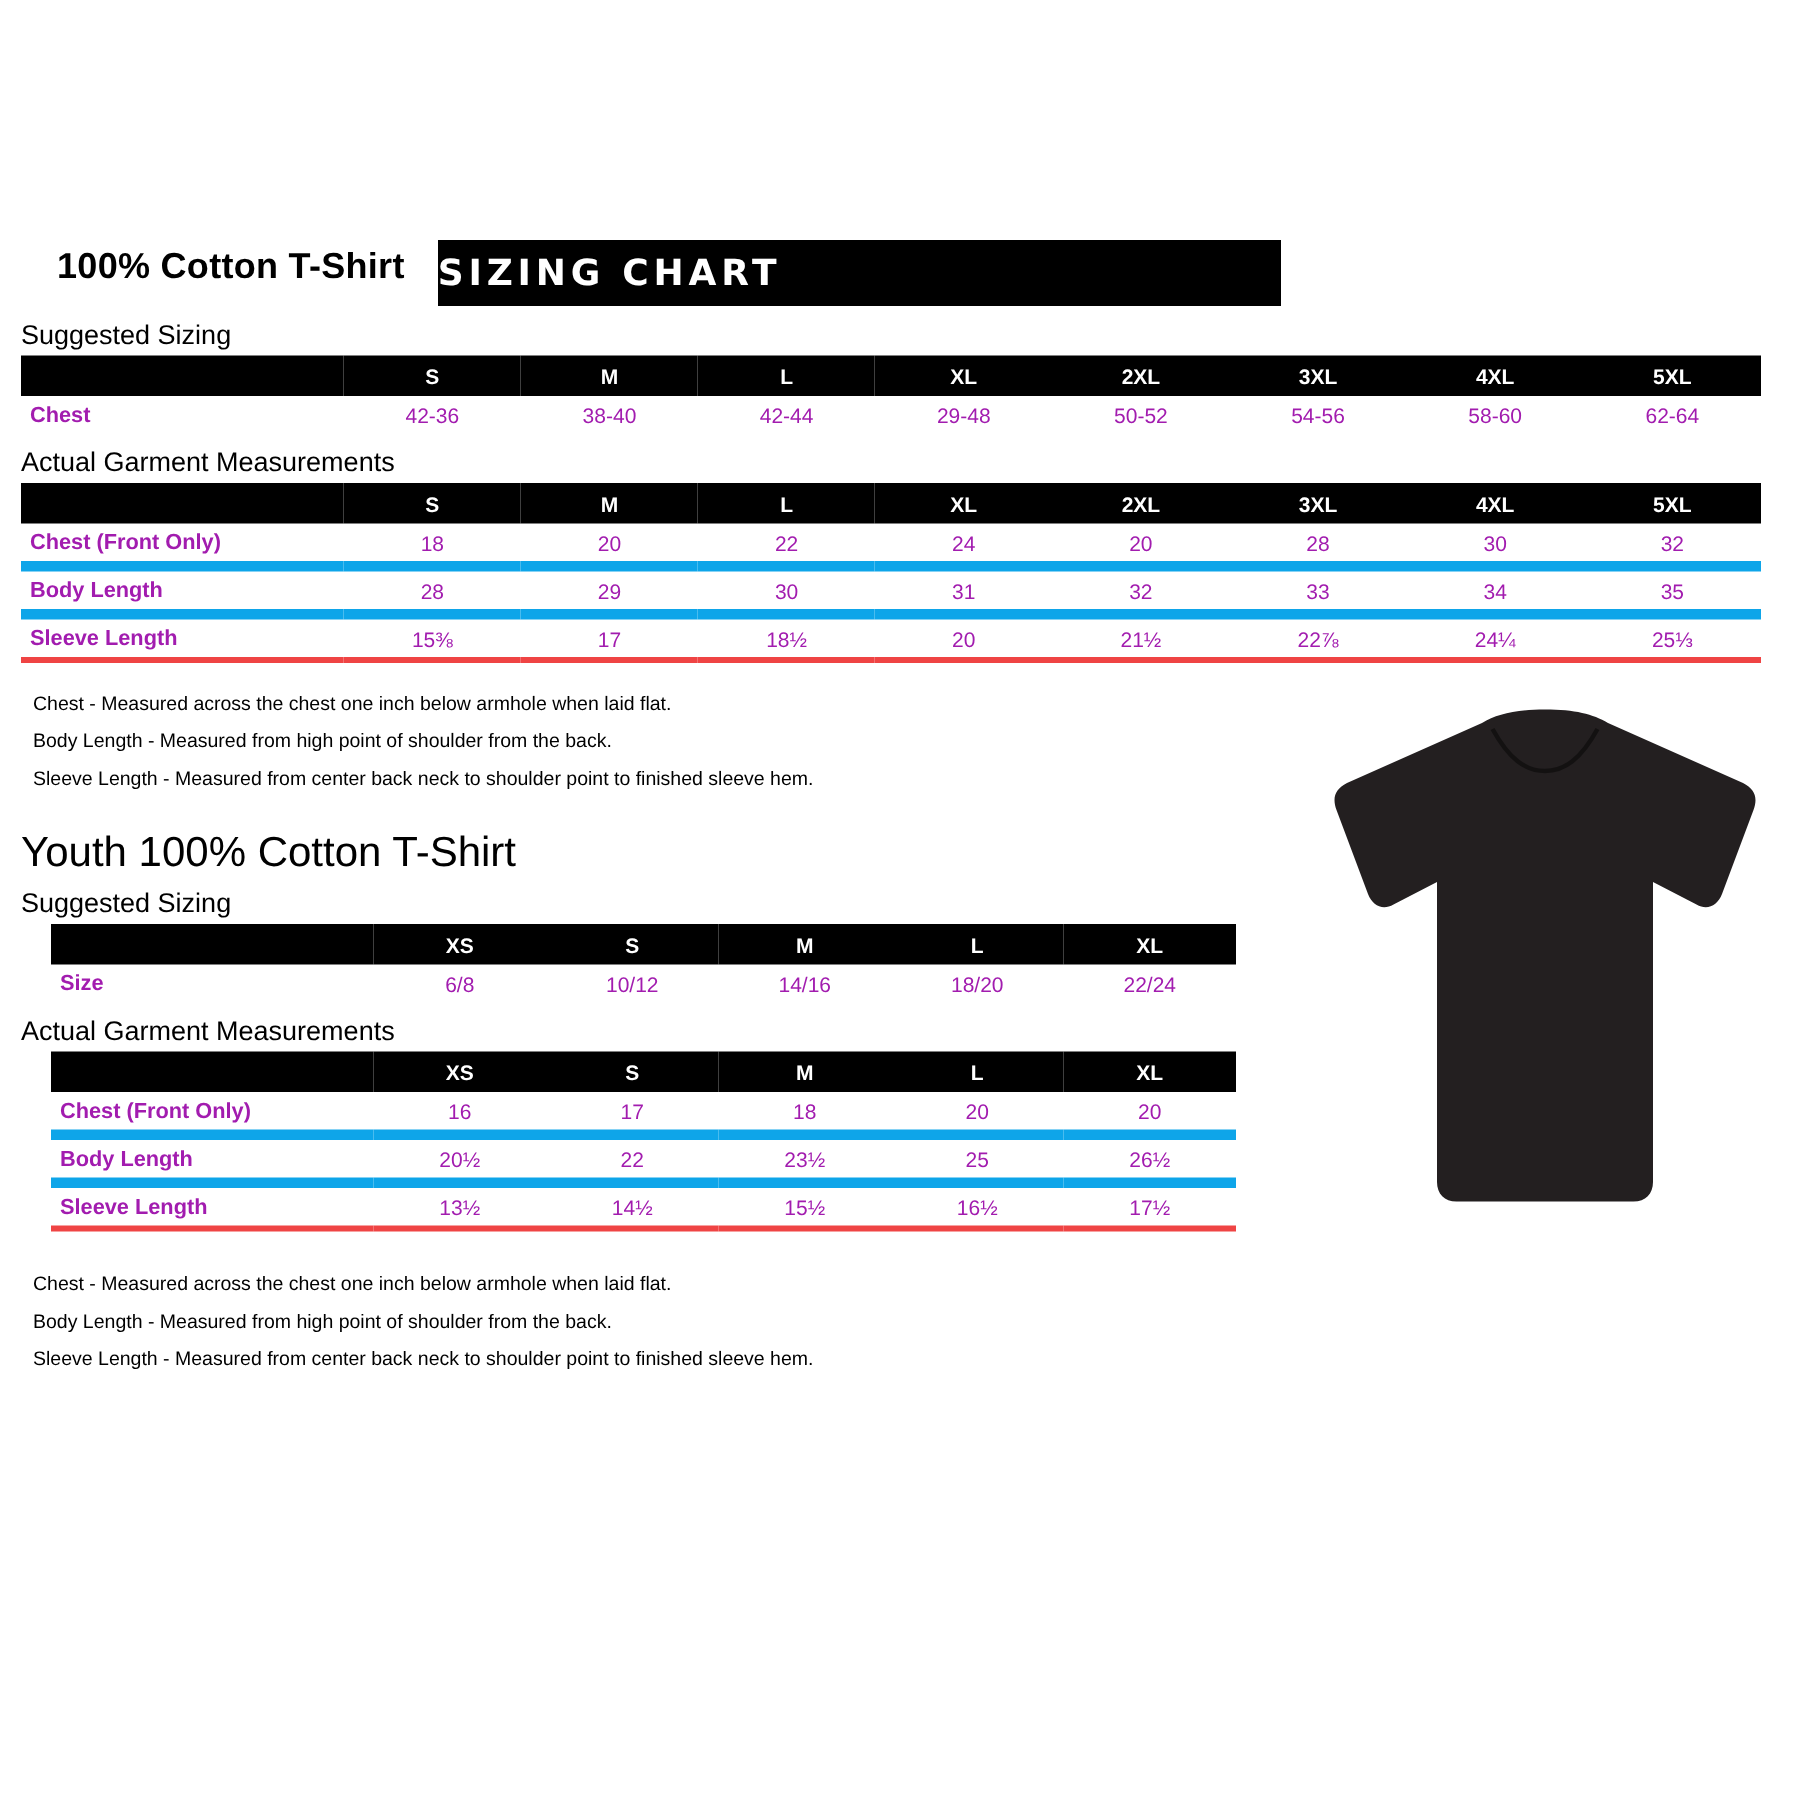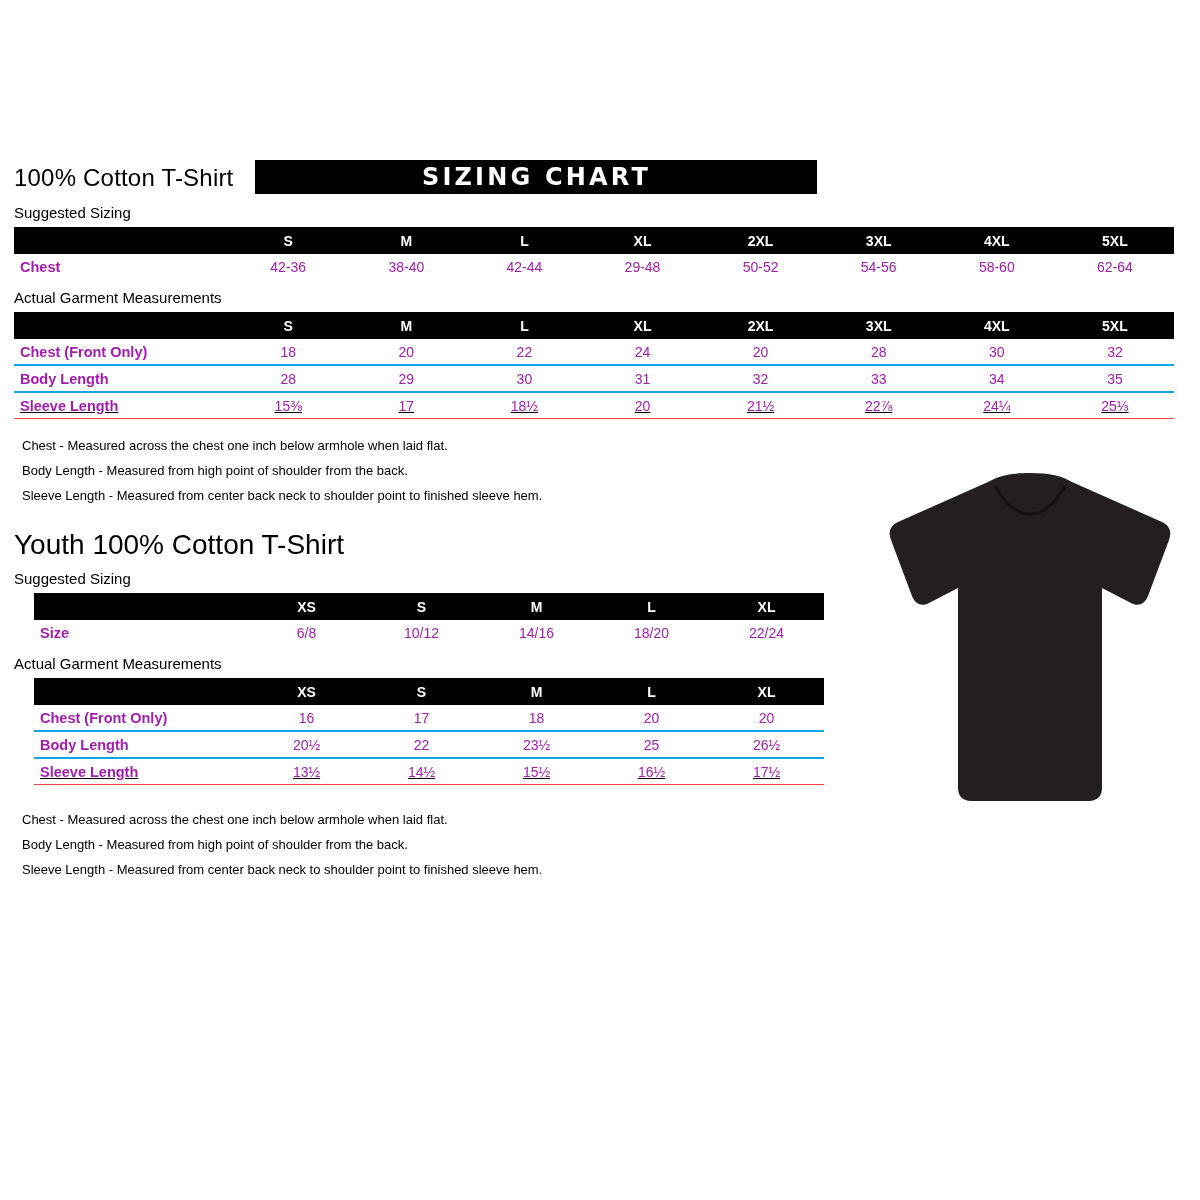--- a/index.html
+++ b/index.html
@@ -28,45 +28,46 @@
     width: 1160px;
   }
 
   
   .top-row {
     display: flex;
     align-items: flex-start;
   }
   .main-title {
     font-size: 24px;
-    font-weight: 400;
+    font-weight: 700;
     letter-spacing: .2px;
     line-height: 30px;
     white-space: nowrap;
     padding-top: 3px;
+    margin-left: 24px;
   }
   .sizing-banner {
     margin-left: 22px;
     background: #000000;
-    height: 34px;
+    height: 44px;
     width: 562px;
     display: flex;
     align-items: center;
-    justify-content: center;
+    justify-content: flex-start;
   }
   .sizing-banner span {
     color: #ffffff;
     font-size: 24px;
     font-weight: 700;
     letter-spacing: 3.2px;
     font-family: "DejaVu Sans", sans-serif;
   }
 
   .sub-label {
-    font-size: 15px;
+    font-size: 18px;
     margin-top: 10px;
     margin-bottom: 5px;
     line-height: 18px;
   }
 
   
   table {
     border-collapse: collapse;
     table-layout: fixed;
   }
@@ -93,25 +94,24 @@
     padding: 0;
     color: #a21caf;
   }
   tbody td.lead {
     text-align: left;
     padding-left: 6px;
     font-weight: 700;
     font-size: 14.5px;
   }
   .ruled tbody tr {
-    border-bottom: 2px solid #0ea5e9;
+    border-bottom: 7px solid #0ea5e9;
   }
   .ruled tbody tr:last-child {
-    border-bottom: 1px solid #ef4444;
-    text-decoration: underline;
+    border-bottom: 4px solid #ef4444;
   }
 
   
   .tbl-adult col.c0 { width: 215px; }
   .tbl-adult col.cx { width: 118px; }
   
   .tbl-youth col.c0 { width: 215px; }
   .tbl-youth col.cx { width: 115px; }
 
   

